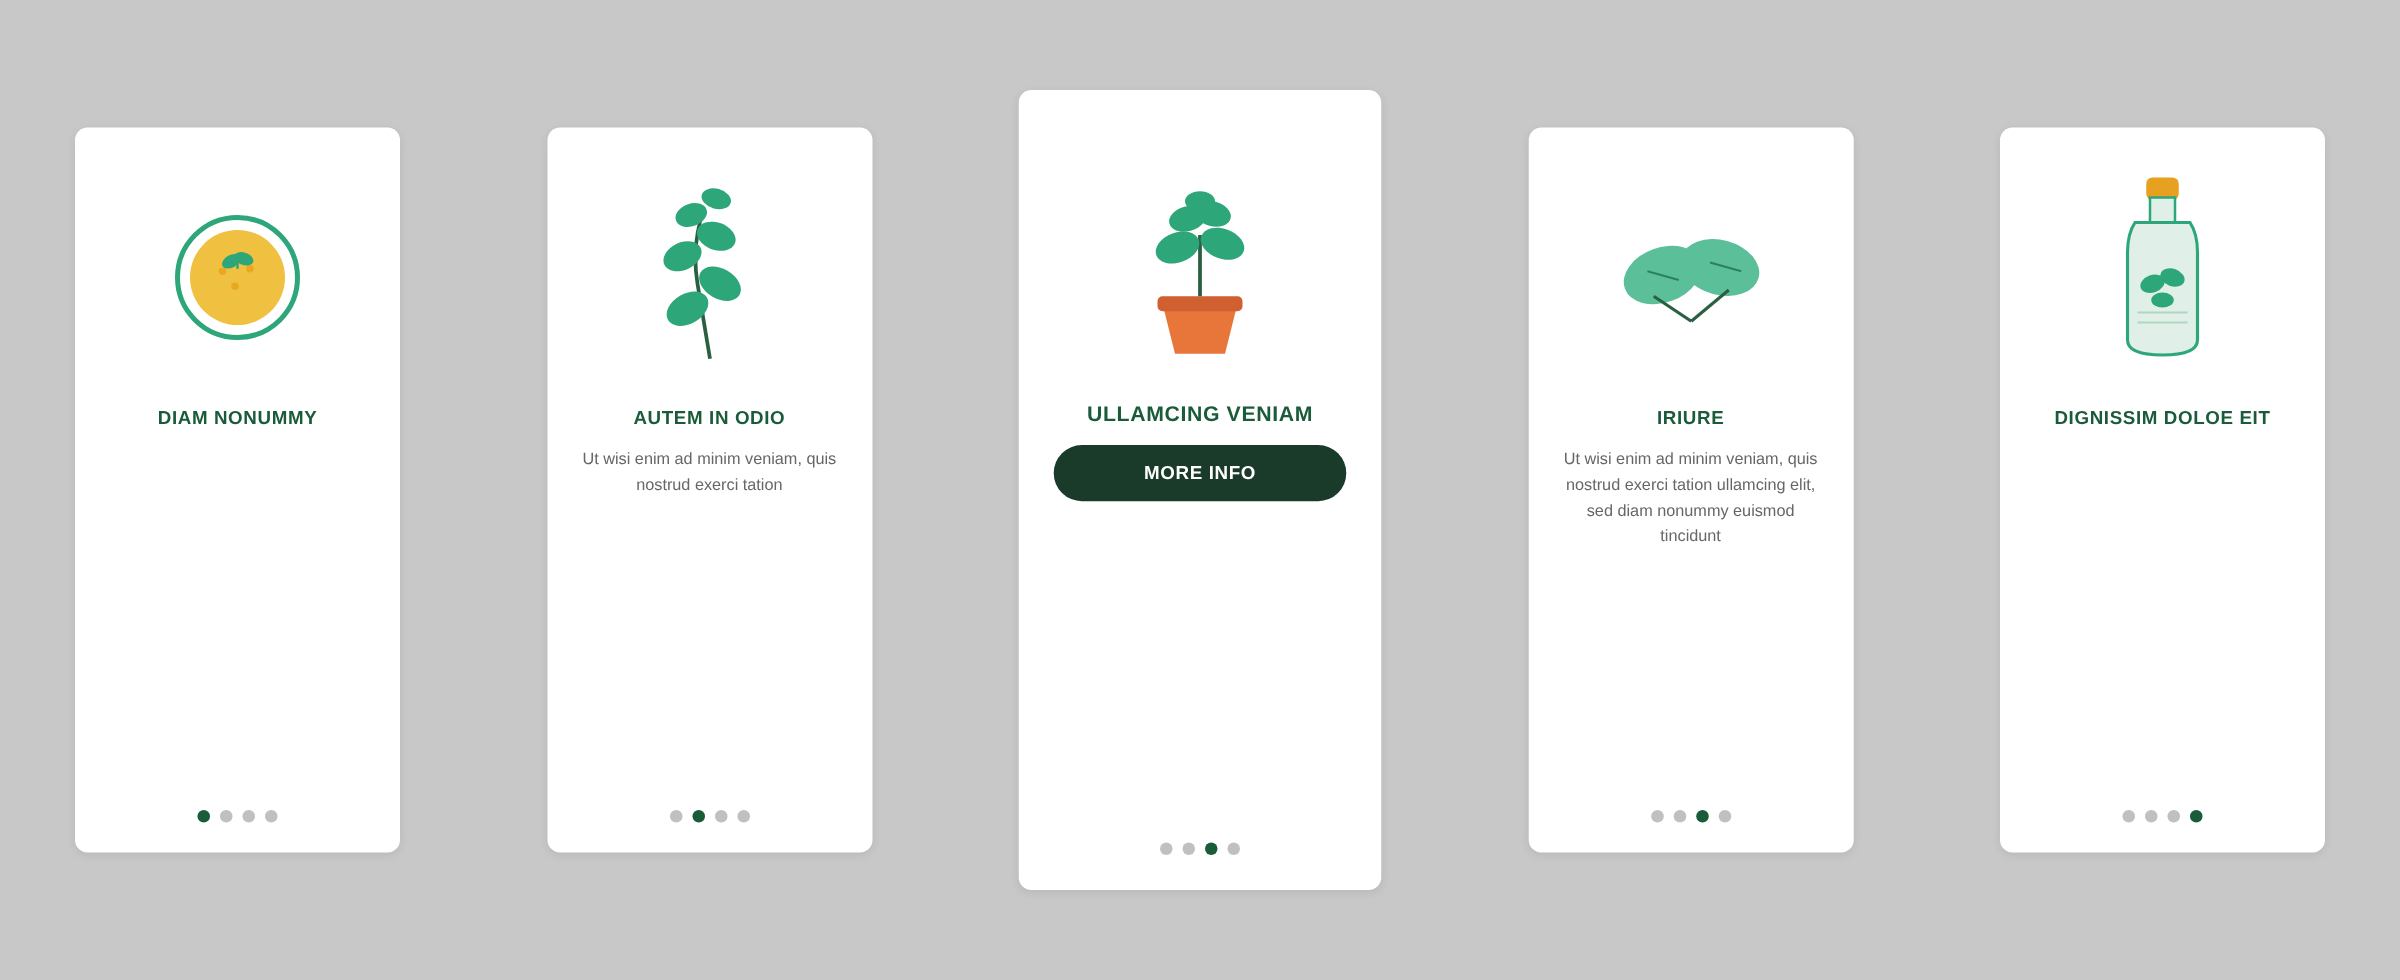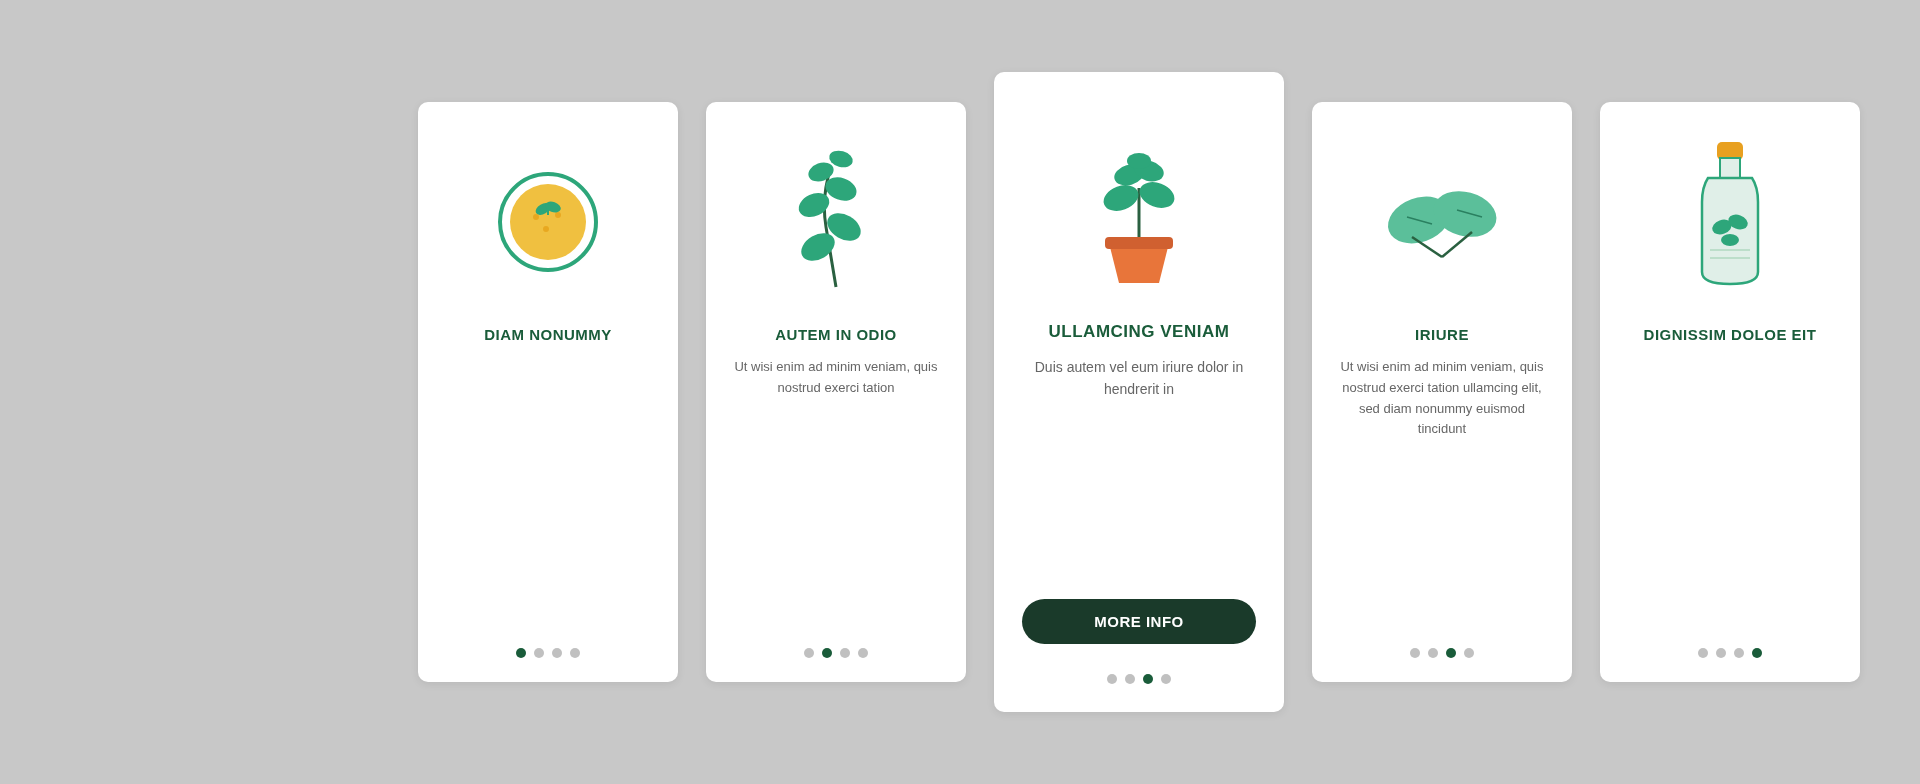--- a/index.html
+++ b/index.html
@@ -12,21 +12,21 @@
       min-height: 784px;
       width: 1920px;
       font-family: Arial, sans-serif;
     }
 
     .cards-container {
       display: flex;
       gap: 28px;
       padding: 40px 60px;
       align-items: center;
-      justify-content: flex-end;
+      justify-content: space-between;
       width: 100%;
     }
 
     .card {
       background: #ffffff;
       border-radius: 10px;
       width: 260px;
       padding: 30px 24px 24px 24px;
       display: flex;
       flex-direction: column;
@@ -186,21 +186,20 @@
         <ellipse cx="52" cy="85" rx="18" ry="12" fill="#2da67a" transform="rotate(-20 52 85)"></ellipse>
 
         <ellipse cx="88" cy="82" rx="18" ry="12" fill="#2da67a" transform="rotate(20 88 82)"></ellipse>
 
         <ellipse cx="60" cy="62" rx="15" ry="10" fill="#2da67a" transform="rotate(-15 60 62)"></ellipse>
         <ellipse cx="80" cy="58" rx="15" ry="10" fill="#2da67a" transform="rotate(15 80 58)"></ellipse>
         <ellipse cx="70" cy="48" rx="12" ry="8" fill="#2da67a"></ellipse>
       </svg>
     </div>
     <div class="card-title">ULLAMCING VENIAM</div>
-    <div class="card-text">Duis autem vel eum iriure dolor in hendrerit in</div>
     <button class="more-info-btn">MORE INFO</button>
     <div class="dots-container">
       <div class="dot"></div>
       <div class="dot"></div>
       <div class="dot active"></div>
       <div class="dot"></div>
     </div>
   </div>
 
   <div class="card">

